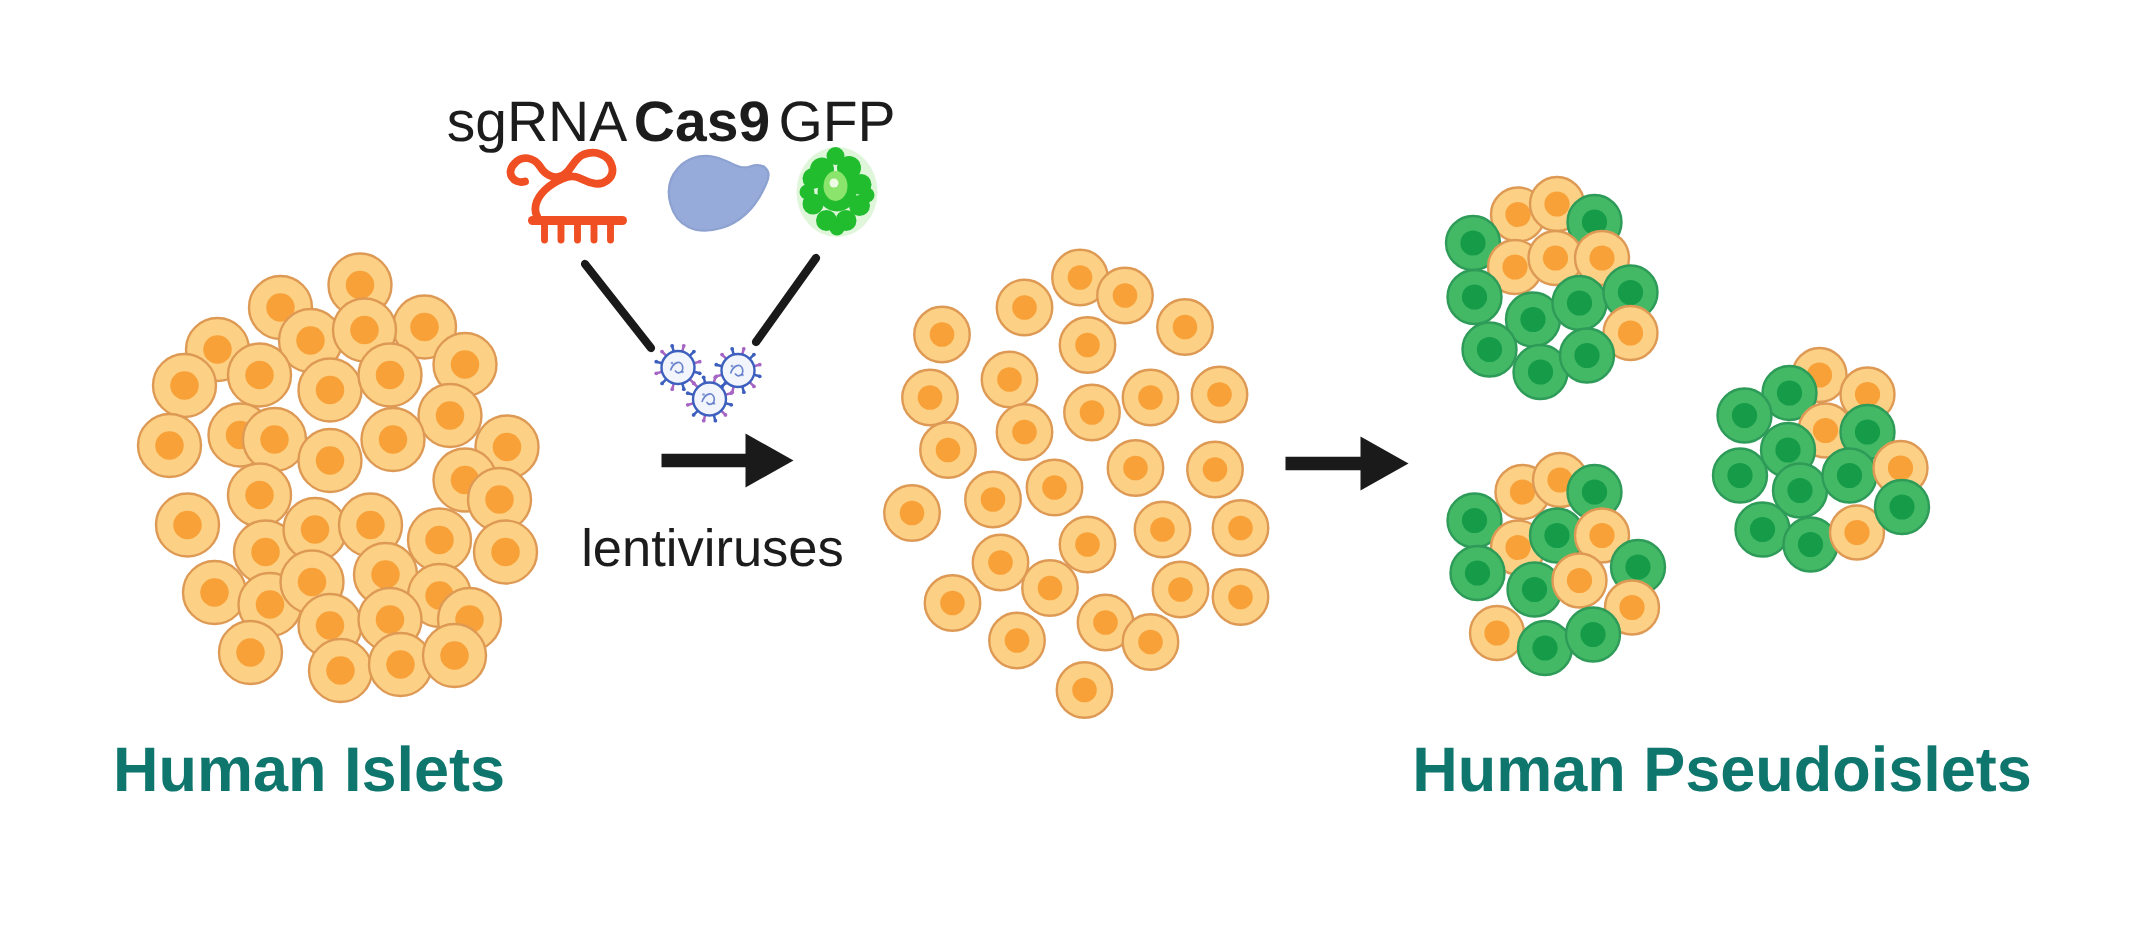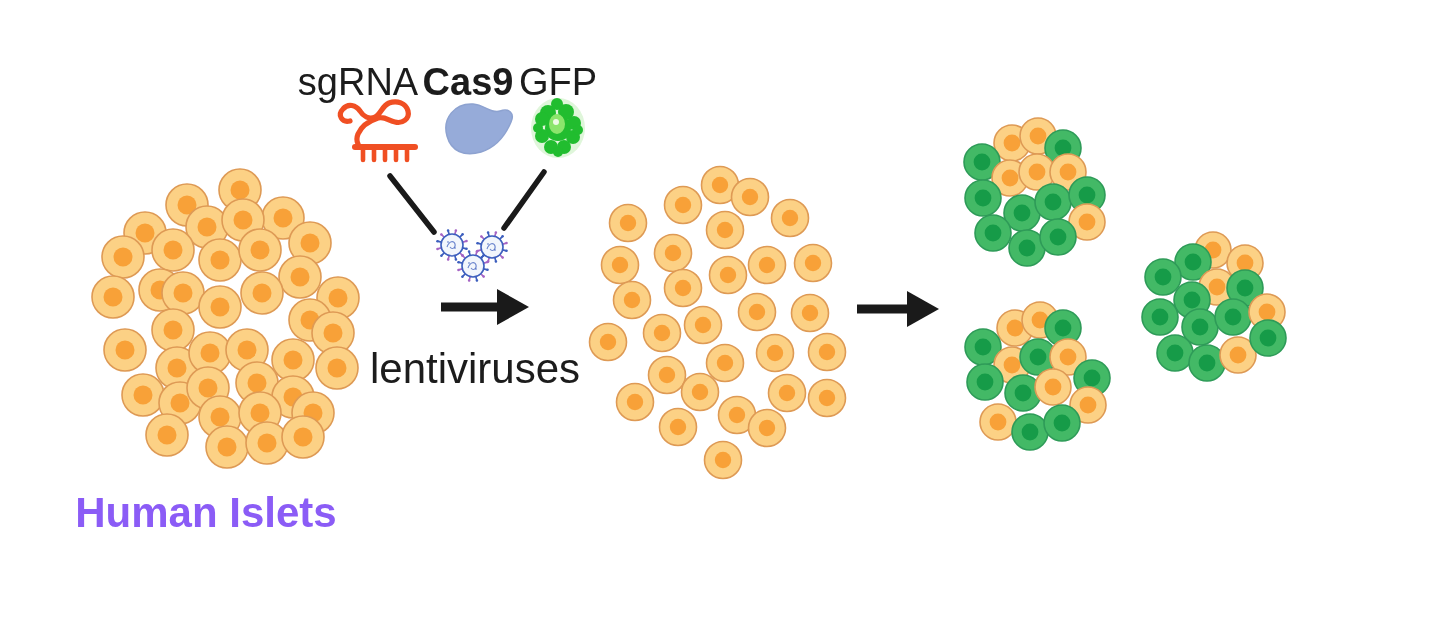--- a/index.html
+++ b/index.html
@@ -1,21 +1,21 @@
 <!DOCTYPE html>
 <html><head>
 <meta charset="utf-8">
 <style>
   html,body{margin:0;padding:0;background:#fff;}
   .stage{position:relative;width:1431px;height:619px;background:#ffffff;overflow:hidden;
          font-family:"Liberation Sans",sans-serif;}
   .lbl{position:absolute;transform:translateX(-50%);white-space:nowrap;color:#1c1c1c;line-height:1;}
   .icon-lbl{font-size:38px;top:63px;}
-  .step-lbl{font-size:42px;top:348px;}
-  .title-lbl{font-size:42px;font-weight:bold;color:#8b5cf6;top:492px;}
+  .step-lbl{font-size:35px;top:348px;}
+  .title-lbl{font-size:42px;font-weight:bold;color:#0f766e;top:492px;}
   svg{position:absolute;left:0;top:0;}
 </style>
 </head>
 <body>
 
 <div class="stage">
 
   <svg width="1431" height="619" viewBox="0 0 1431 619">
 
     <g>
@@ -621,14 +621,15 @@
           <circle cx="1268" cy="338" r="8.4" fill="#169B48"></circle>
         </g>
       </g>
   </svg>
 
   <div class="lbl icon-lbl" style="left:358px;">sgRNA</div>
   <div class="lbl icon-lbl" style="left:468px;font-weight:bold;">Cas9</div>
   <div class="lbl icon-lbl" style="left:558px;text-align:center;">GFP</div>
   <div class="lbl step-lbl" style="left:475px;">lentiviruses</div>
   <div class="lbl title-lbl" style="left:206px;">Human Islets</div>
+  <div class="lbl title-lbl" style="left:1148px;">Human Pseudoislets</div>
 
 </div>
 
 </body></html>

